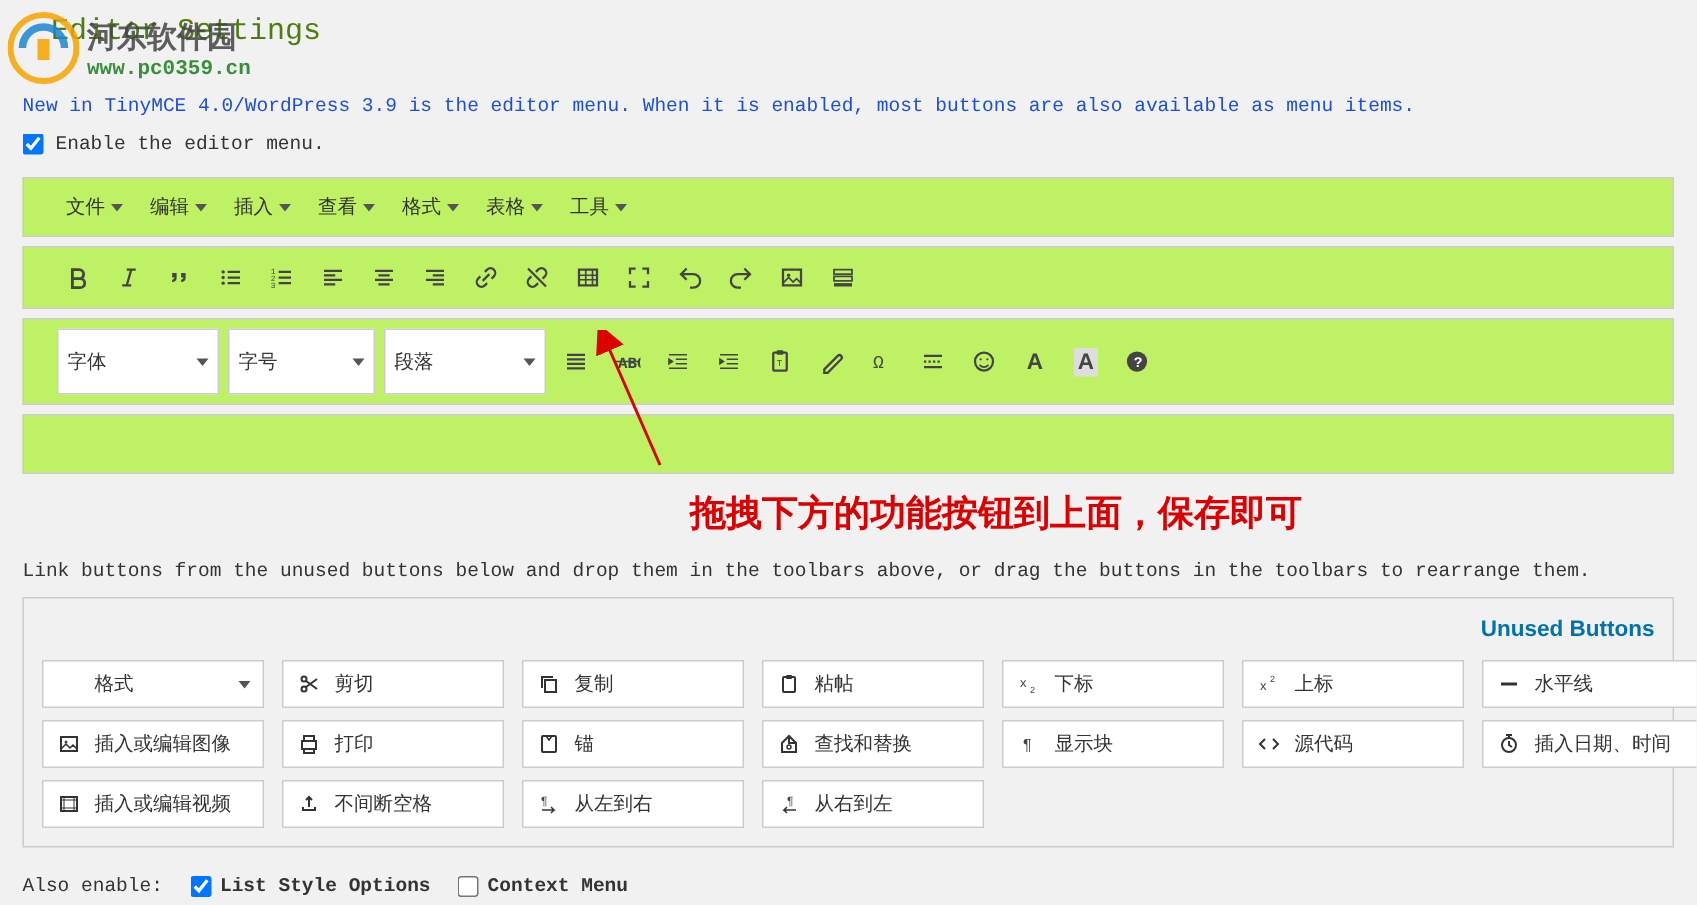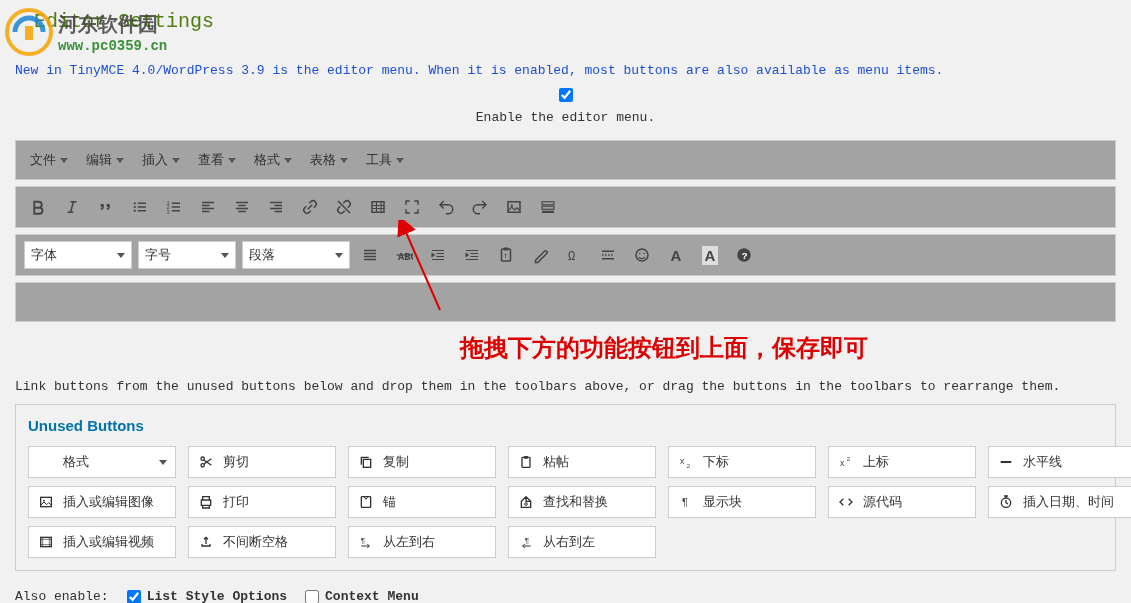--- a/index.html
+++ b/index.html
@@ -33,27 +33,27 @@
   height: 48px;
   margin-right: 5px;
 }
 .watermark-text {
   display: flex;
   flex-direction: column;
 }
 .watermark-cn { font-size: 20px; font-weight: bold; color: #444; }
 .watermark-url { font-size: 14px; color: #1a7f1a; font-weight: bold; }
 .intro { margin: 30px 0 10px 0; color: #1d4ed8; }
-.enable-row { margin: 10px 0 15px 0; display: flex; align-items: center; gap: 8px; flex-direction: column; }
+.enable-row { margin: 10px 0 15px 0; display: flex; align-items: center; gap: 8px; }
 .enable-row input { width: 14px; height: 14px; }
 .toolbar-block {
-  background: #a3a3a3;
+  background: #bef264;
   border: 1px solid #ccc;
   margin-bottom: 6px;
-  padding: 6px 8px;
+  padding: 6px 22px;
   display: flex;
   align-items: center;
   gap: 6px;
   min-height: 40px;
   flex-wrap: wrap;
 }
 .menu-item {
   display: flex;
   align-items: center;
   gap: 4px;
@@ -74,21 +74,21 @@
   display: flex;
   align-items: center;
   justify-content: center;
   color: #444;
   cursor: pointer;
 }
 .tb-btn svg { width: 18px; height: 18px; fill: currentColor; }
 .dropdown {
   border: 1px solid #ccc;
   background: #fff;
-  height: 28px;
+  height: 44px;
   display: flex;
   align-items: center;
   justify-content: space-between;
   padding: 0 6px;
   font-family: Arial, sans-serif;
   font-size: 13px;
   cursor: pointer;
 }
 .dropdown .caret { margin-left: 8px; }
 .empty-row { min-height: 40px; }
@@ -103,20 +103,21 @@
   position: absolute;
   left: 395px;
   top: 220px;
   z-index: 5;
   pointer-events: none;
 }
 .drag-text { margin: 15px 0 10px 0; }
 .unused-panel {
   border: 1px solid #ccc;
   padding: 12px;
+  text-align: right;
 }
 .unused-panel h2 {
   font-family: Arial, sans-serif;
   font-size: 15px;
   font-weight: bold;
   color: #0073aa;
   margin-bottom: 12px;
 }
 .btn-grid {
   display: grid;

